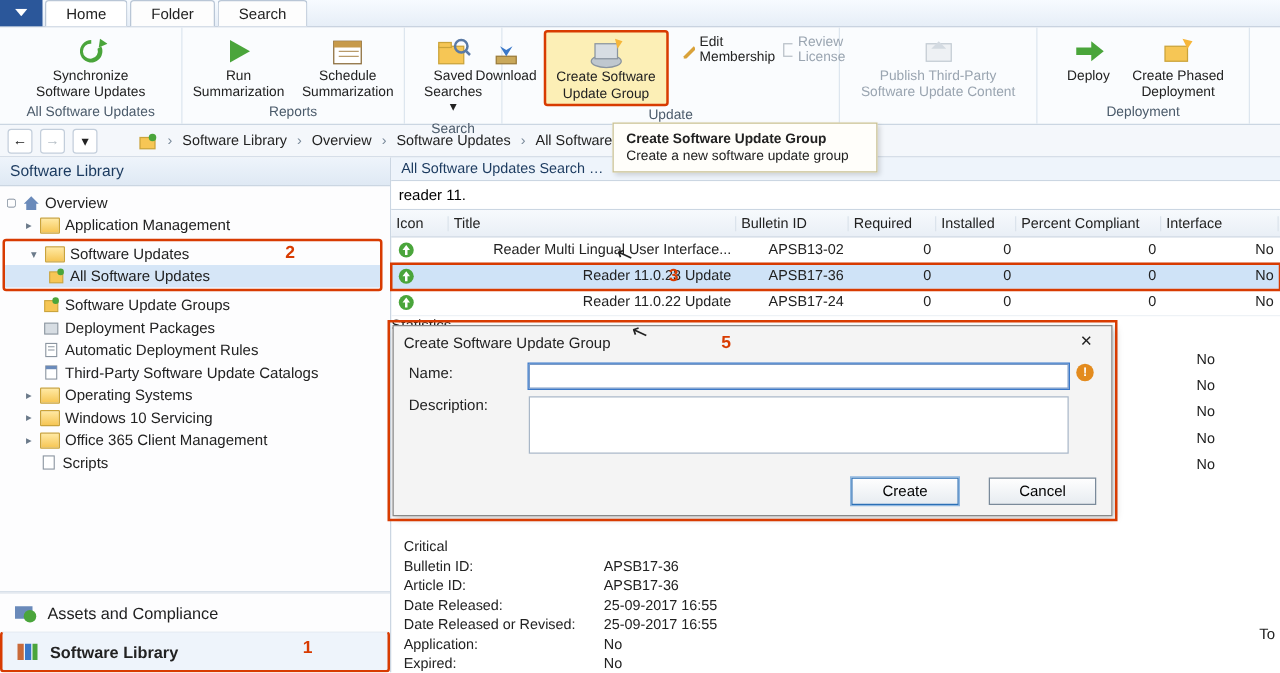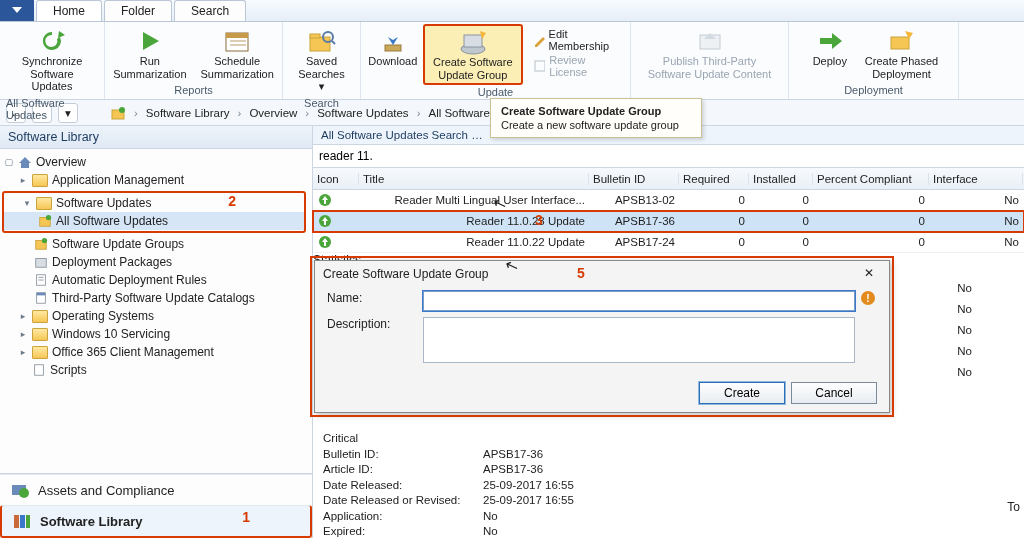--- a/index.html
+++ b/index.html
@@ -11,21 +11,21 @@
   .tabstrip .tab.active { background:#fff; }
   
   .ribbon { height: 78px; background:#fafcfe; border-bottom:1px solid #cbd6e2; display:flex; position:relative; }
   .rgroup { border-right:1px solid #dde6ef; padding:2px 6px; display:flex; flex-direction:column; align-items:center; justify-content:flex-start; }
   .rgroup .items { display:flex; gap:4px; flex:1; align-items:flex-start; }
   .rbtn { display:flex; flex-direction:column; align-items:center; justify-content:flex-start; padding:2px 4px; min-width:72px; text-align:center; font-size:11px; line-height:1.15; border:1px solid transparent; border-radius:3px; }
   .rbtn.small { min-width:52px; }
   .rbtn .glyph { width:30px; height:28px; display:flex; align-items:center; justify-content:center; }
   .rbtn.highlight { background:#fcefb6; border:2px solid #d83b01; position:relative; }
   .rgroup .gname { font-size:11px; color:#4a5a6a; padding:1px 0 2px; }
-  .ribbon .inline { display:flex; flex-direction:column; gap:2px; padding:4px 6px; font-size:11px; }
+  .ribbon .inline { display:flex; gap:2px; padding:4px 6px; font-size:11px; }
   .inline .sm { display:flex; align-items:center; gap:4px; }
   .disabled { color:#9aa5b1; }
   .callout-num { position:absolute; color:#d83b01; font-weight:bold; font-size:14px; }
   
   .tooltip { position:absolute; top:98px; left:490px; background:#fffefa; border:1px solid #c9c193; padding:6px 10px; width:212px; font-size:11px; box-shadow:2px 2px 4px rgba(0,0,0,0.15); z-index:30; }
   .tooltip .t-title { font-weight:bold; margin-bottom:2px; }
   
   .navbar { height:26px; background:#f4f7fb; border-bottom:1px solid #cbd6e2; display:flex; align-items:center; gap:6px; padding:0 6px; font-size:11.5px; }
   .navbar .navbtn { width:20px; height:20px; border:1px solid #c3cedb; border-radius:3px; display:flex; align-items:center; justify-content:center; background:#fff; }
   .navbar .sep::after { content:"›"; color:#7a8a9a; margin:0 2px; }
@@ -58,21 +58,21 @@
   .grid .row.sel { background:#cfe3f7; }
   .rowredbox { outline:2px solid #d83b01; outline-offset:-1px; }
   .icon-upd { width:16px; height:16px; }
   
   .dialog { position:absolute; left:1px; top:134px; width:576px; height:153px; background:#f4f4f4; border:1px solid #888; box-shadow:2px 2px 6px rgba(0,0,0,0.25); outline:2px solid #d83b01; outline-offset:2px; z-index:20; }
   .dialog .dtitle { display:flex; justify-content:space-between; align-items:center; padding:4px 8px; font-size:12px; }
   .dialog .dclose { width:24px; height:18px; text-align:center; border:1px solid transparent; }
   .dialog .form { padding:4px 12px; display:grid; grid-template-columns:90px 1fr 16px; gap:6px 6px; align-items:start; }
   .dialog input[type=text] { width:100%; height:20px; border:1px solid #7a9ac7; outline:1px solid #3a78c9; padding:1px 3px; font-size:12px; }
   .dialog textarea { width:100%; height:46px; border:1px solid #a9b7c7; resize:none; font-size:12px; padding:2px 3px; }
-  .dialog .btns { position:absolute; bottom:8px; right:12px; display:flex; gap:6px; }
+  .dialog .btns { position:absolute; bottom:8px; right:12px; display:flex; gap:24px; }
   .dialog button { width:86px; height:22px; font-size:12px; border:1px solid #7a8a9a; background:linear-gradient(#fefefe,#e7ecf1); }
   .dialog button.primary { border:1px solid #2a6fb5; outline:1px solid #8fb7e0; }
   .warn-ico { width:14px; height:14px; border-radius:50%; background:#e38b1e; color:#fff; font-size:10px; display:flex; align-items:center; justify-content:center; font-weight:bold; }
   
   .details { padding:4px 10px; font-size:11.5px; margin-top:160px; }
   .details .dr { display:grid; grid-template-columns:160px 1fr; line-height:1.35; }
   .cursor { position:absolute; font-size:16px; transform:rotate(-20deg); z-index:25; }
   svg { display:block; }
 </style>
 </head>
@@ -83,21 +83,21 @@
       <svg width="10" height="6">
         <polygon points="0,0 10,0 5,6" fill="#fff"></polygon>
       </svg>
     </div>
   <div class="tab active">Home</div>
   <div class="tab">Folder</div>
   <div class="tab">Search</div>
 </div>
 
 <div class="ribbon">
-  <div class="rgroup" style="width:105px">
+  <div class="rgroup" style="width:146px">
     <div class="items">
       <div class="rbtn">
         <span class="glyph">
             <svg width="26" height="26">
               <path d="M13 4a9 9 0 1 0 8 5l-3 2a6 6 0 1 1-5-4V4z" fill="#4aa53b"></path>
               <polygon points="20,3 26,7 19,10" fill="#4aa53b"></polygon>
             </svg>
           </span>
         <span style="white-space:pre-line">Synchronize
 Software Updates</span>

